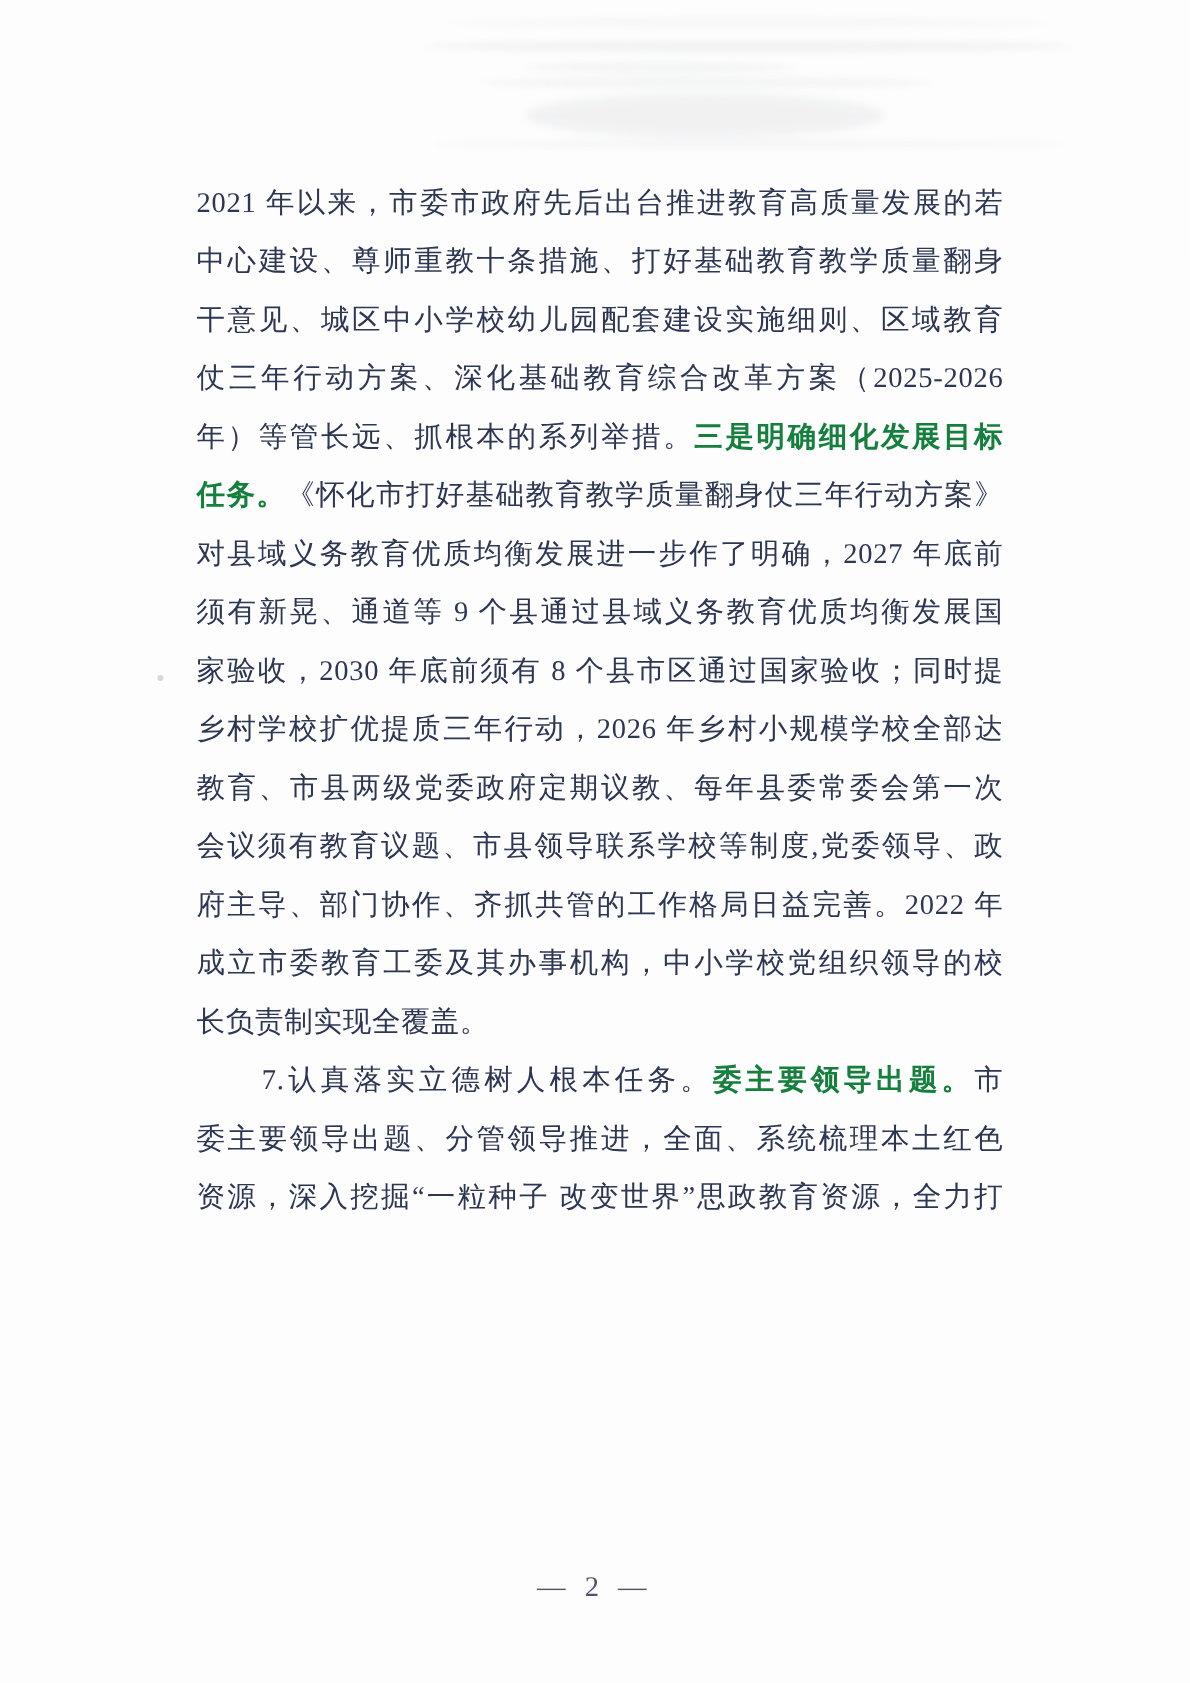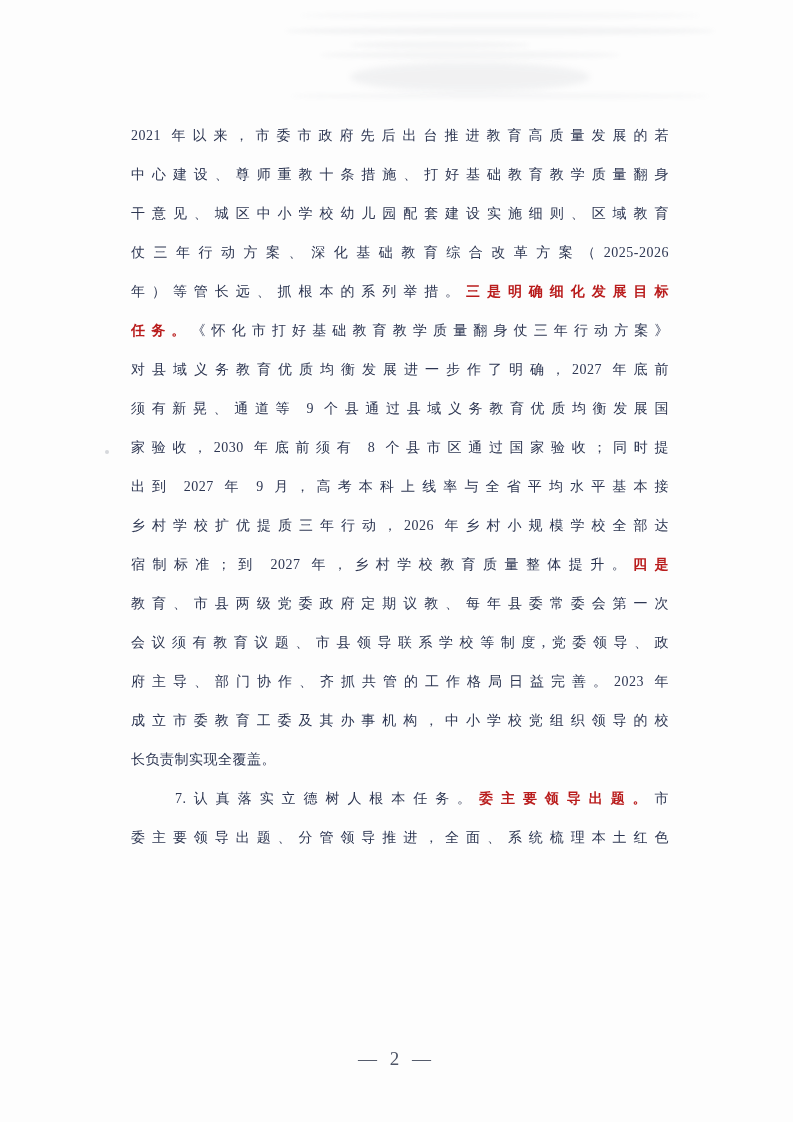--- a/index.html
+++ b/index.html
@@ -23,39 +23,39 @@
     pointer-events: none;
   }
   .streak { filter: blur(2px); }
   .blob   { filter: blur(3px); }
 
   .content {
     position: absolute;
     left: 131px;
     top: 116px;
     width: 538px;
-    font-size: 14px;
+    font-size: 19px;
     line-height: 39px;
     color: #2d3652;
     text-justify: inter-character;
   }
   .line {
     height: 39px;
     overflow: hidden;
     text-align: justify;
     text-align-last: justify;
     letter-spacing: 0.5px;
   }
   .line.no-just {
     text-align-last: left;
   }
   .seg.bold {
     font-weight: 700;
     font-family: "Liberation Sans", "DejaVu Sans", sans-serif;
-    color: #b91c1c;
+    color: #15803d;
   }
   .footer {
     position: absolute;
     left: 0;
     top: 1048px;
     width: 793px;
     text-align: center;
   }
   .page-num {
     font-size: 19px;
@@ -80,30 +80,29 @@
     <div>
         <div class="line"><span class="seg">2021 年以来，市委市政府先后出台推进教育高质量发展的若</span></div>
         <div class="line"><span class="seg">中心建设、尊师重教十条措施、打好基础教育教学质量翻身</span></div>
         <div class="line"><span class="seg">干意见、城区中小学校幼儿园配套建设实施细则、区域教育</span></div>
         <div class="line"><span class="seg">仗三年行动方案、深化基础教育综合改革方案（2025-2026</span></div>
         <div class="line"><span class="seg">年）等管长远、抓根本的系列举措。</span><span class="seg bold">三是明确细化发展目标</span></div>
         <div class="line"><span class="seg bold">任务。</span><span class="seg">《怀化市打好基础教育教学质量翻身仗三年行动方案》</span></div>
         <div class="line"><span class="seg">对县域义务教育优质均衡发展进一步作了明确，2027 年底前</span></div>
         <div class="line"><span class="seg">须有新晃、通道等 9 个县通过县域义务教育优质均衡发展国</span></div>
         <div class="line"><span class="seg">家验收，2030 年底前须有 8 个县市区通过国家验收；同时提</span></div>
-        <div class="line"><span class="seg">出到 2027 年 9 月，高考本科上线率与全省平均水平基本接</span></div>
         <div class="line"><span class="seg">乡村学校扩优提质三年行动，2026 年乡村小规模学校全部达</span></div>
-        <div class="line"><span class="seg">宿制标准；到 2027 年，乡村学校教育质量整体提升。</span><span class="seg bold">四是</span></div>
         <div class="line"><span class="seg">教育、市县两级党委政府定期议教、每年县委常委会第一次</span></div>
         <div class="line"><span class="seg">会议须有教育议题、市县领导联系学校等制度,党委领导、政</span></div>
-        <div class="line"><span class="seg">府主导、部门协作、齐抓共管的工作格局日益完善。2023 年</span></div>
+        <div class="line"><span class="seg">府主导、部门协作、齐抓共管的工作格局日益完善。2022 年</span></div>
         <div class="line"><span class="seg">成立市委教育工委及其办事机构，中小学校党组织领导的校</span></div>
         <div class="line no-just"><span class="seg">长负责制实现全覆盖。</span></div>
         <div class="line"><span class="seg">　　7.认真落实立德树人根本任务。</span><span class="seg bold">委主要领导出题。</span><span class="seg">市</span></div>
         <div class="line"><span class="seg">委主要领导出题、分管领导推进，全面、系统梳理本土红色</span></div>
+        <div class="line"><span class="seg">资源，深入挖掘“一粒种子 改变世界”思政教育资源，全力打</span></div>
       </div>
   </div>
 
   <div class="footer">
     <span class="page-num">— 2 —</span>
   </div>
 
 </div>
 
 </body></html>

